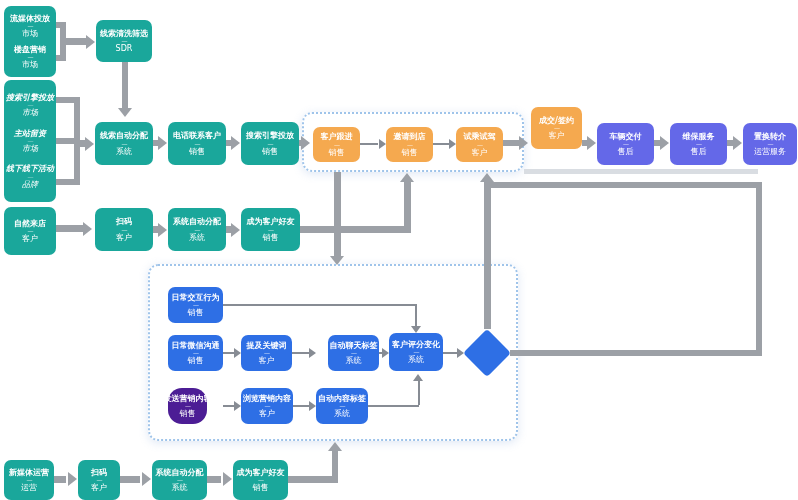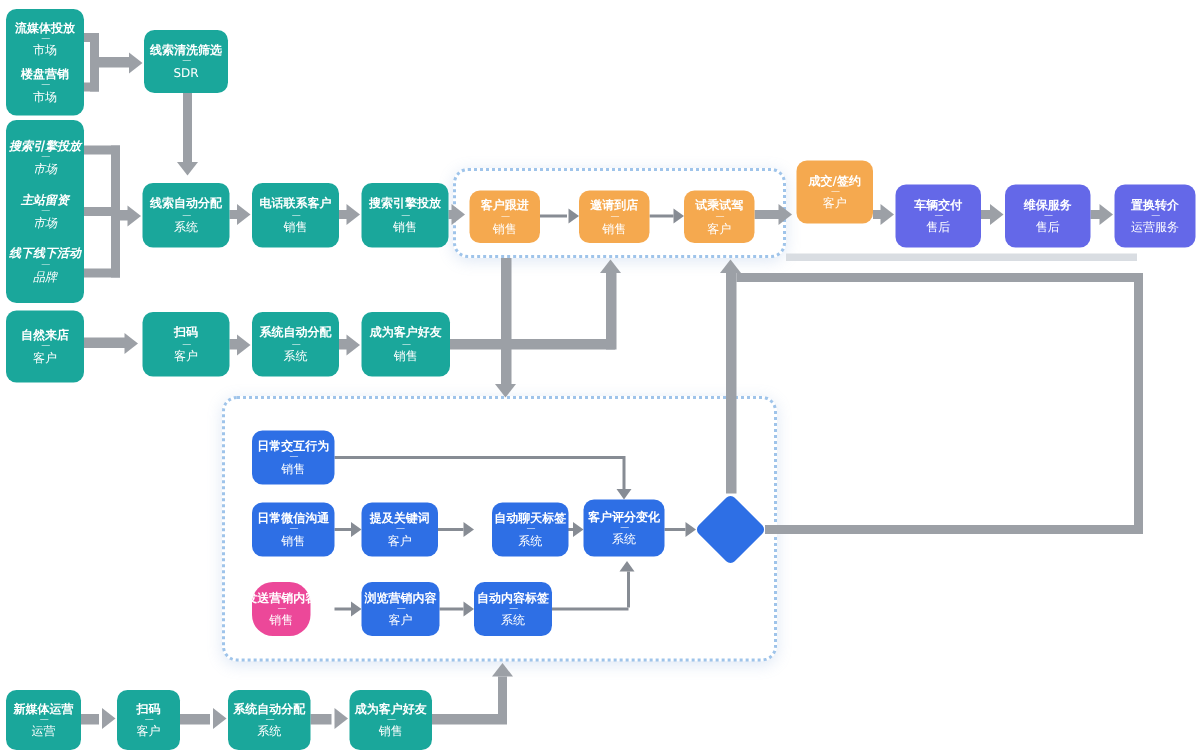--- a/index.html
+++ b/index.html
@@ -269,21 +269,21 @@
         <div class="r">系统</div>
       </div>
     </div>
     <div class="node" style="left: 389px; top: 333px; width: 54px; height: 38px; background: rgb(46, 111, 229);">
       <div class="entry">
         <div class="t">客户评分变化</div>
         <div class="d">—</div>
         <div class="r">系统</div>
       </div>
     </div>
-    <div class="node" style="left: 168px; top: 388px; width: 39px; height: 36px; background: #ec4899; border-radius: 14px;">
+    <div class="node" style="left: 168px; top: 388px; width: 39px; height: 36px; background: #4c1d95; border-radius: 14px;">
       <div class="entry">
         <div class="t">发送营销内容</div>
         <div class="d">—</div>
         <div class="r">销售</div>
       </div>
     </div>
     <div class="node" style="left: 241px; top: 388px; width: 52px; height: 36px; background: rgb(46, 111, 229);">
       <div class="entry">
         <div class="t">浏览营销内容</div>
         <div class="d">—</div>

